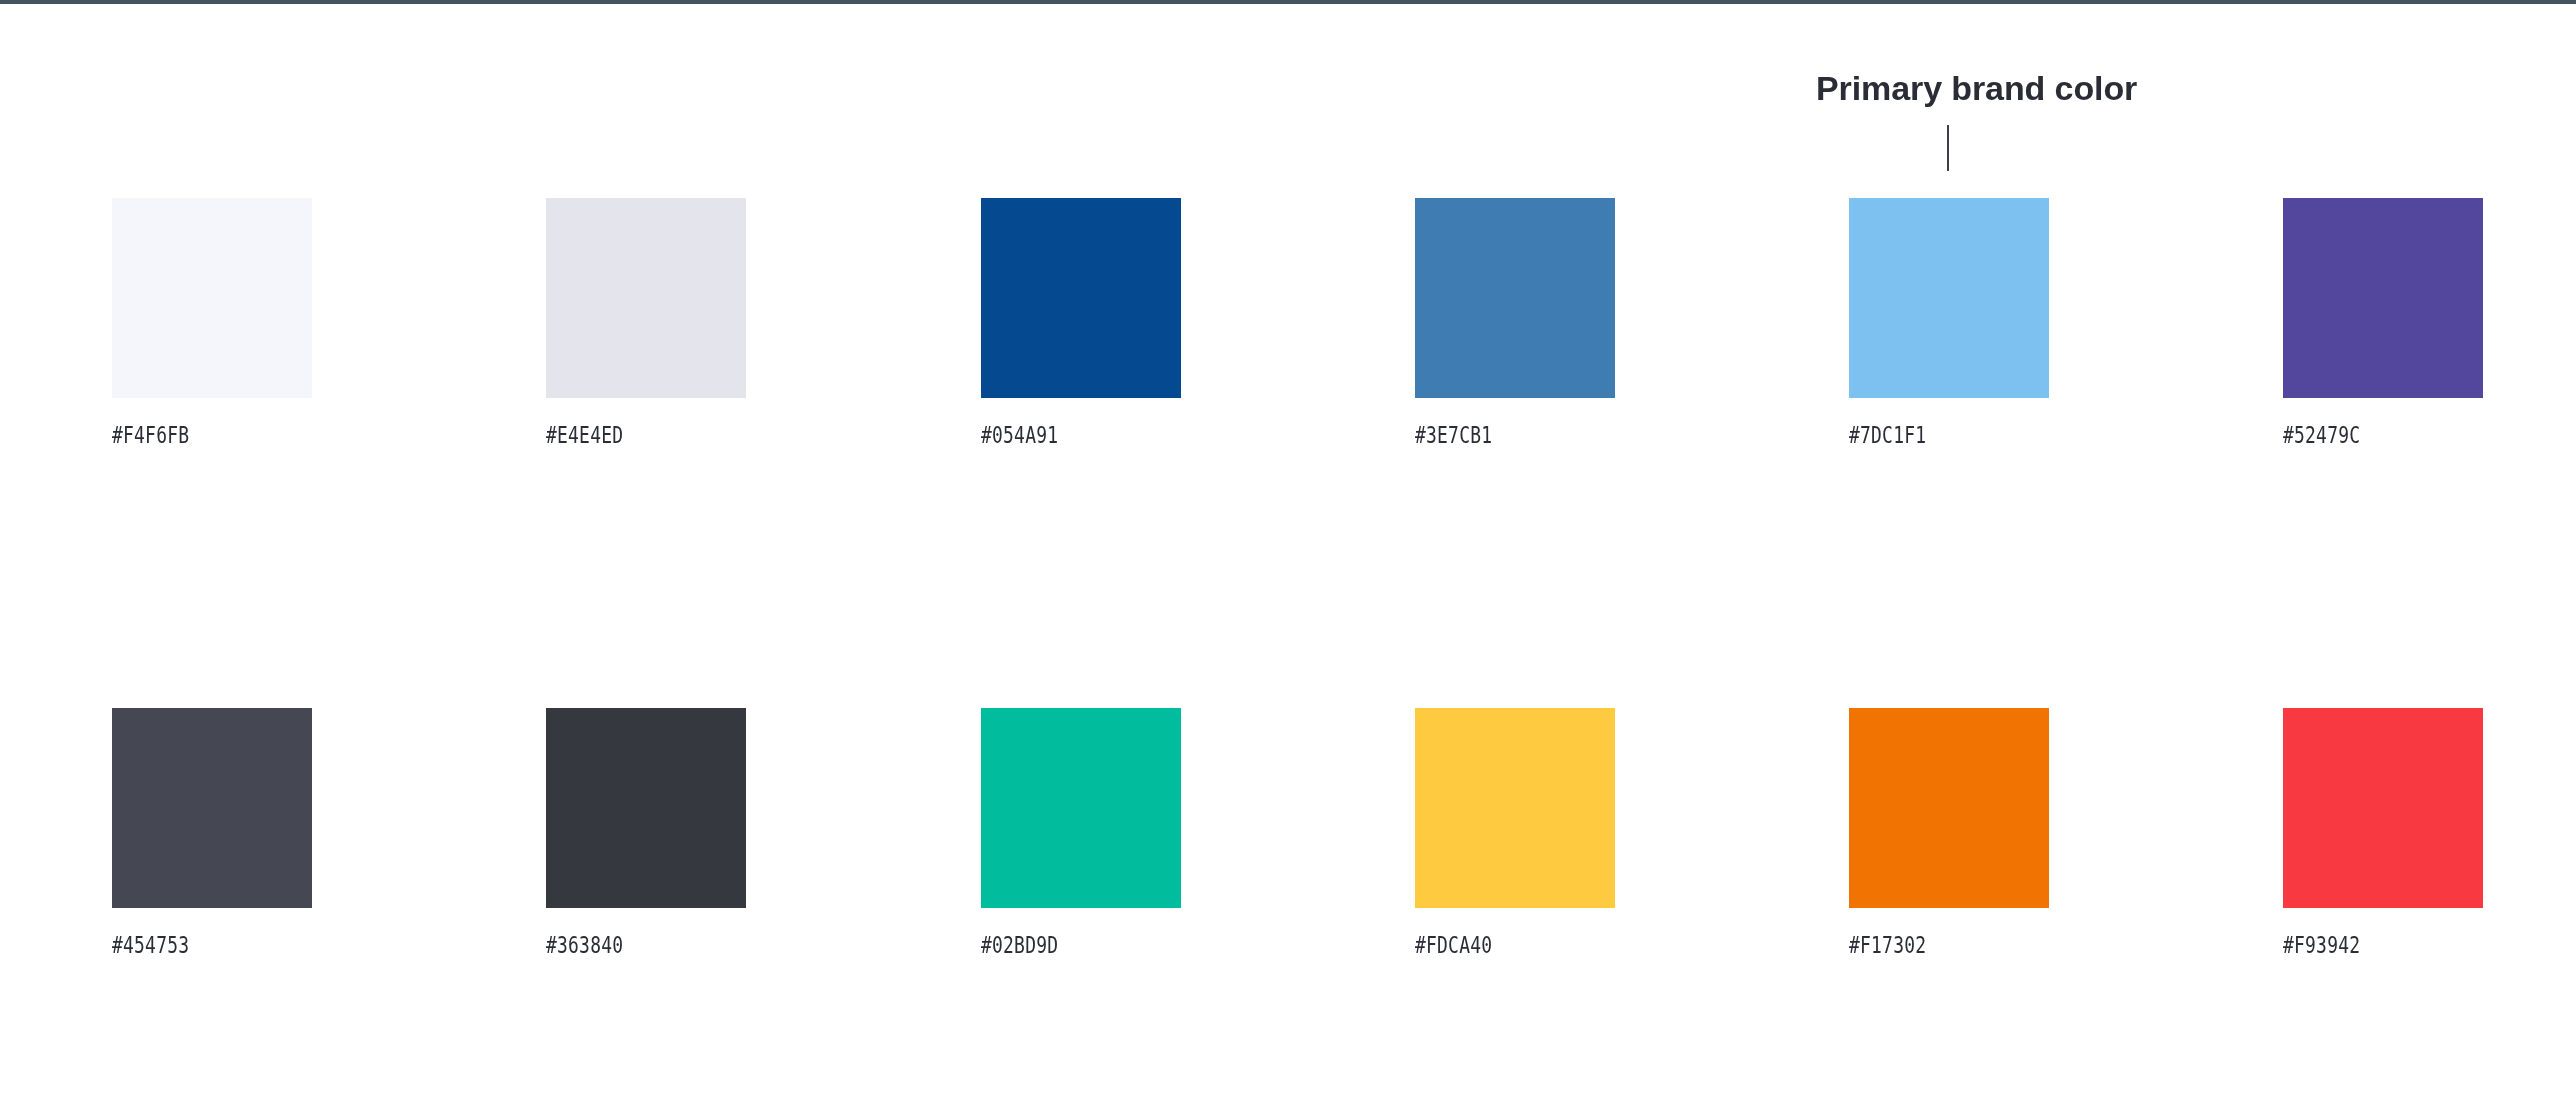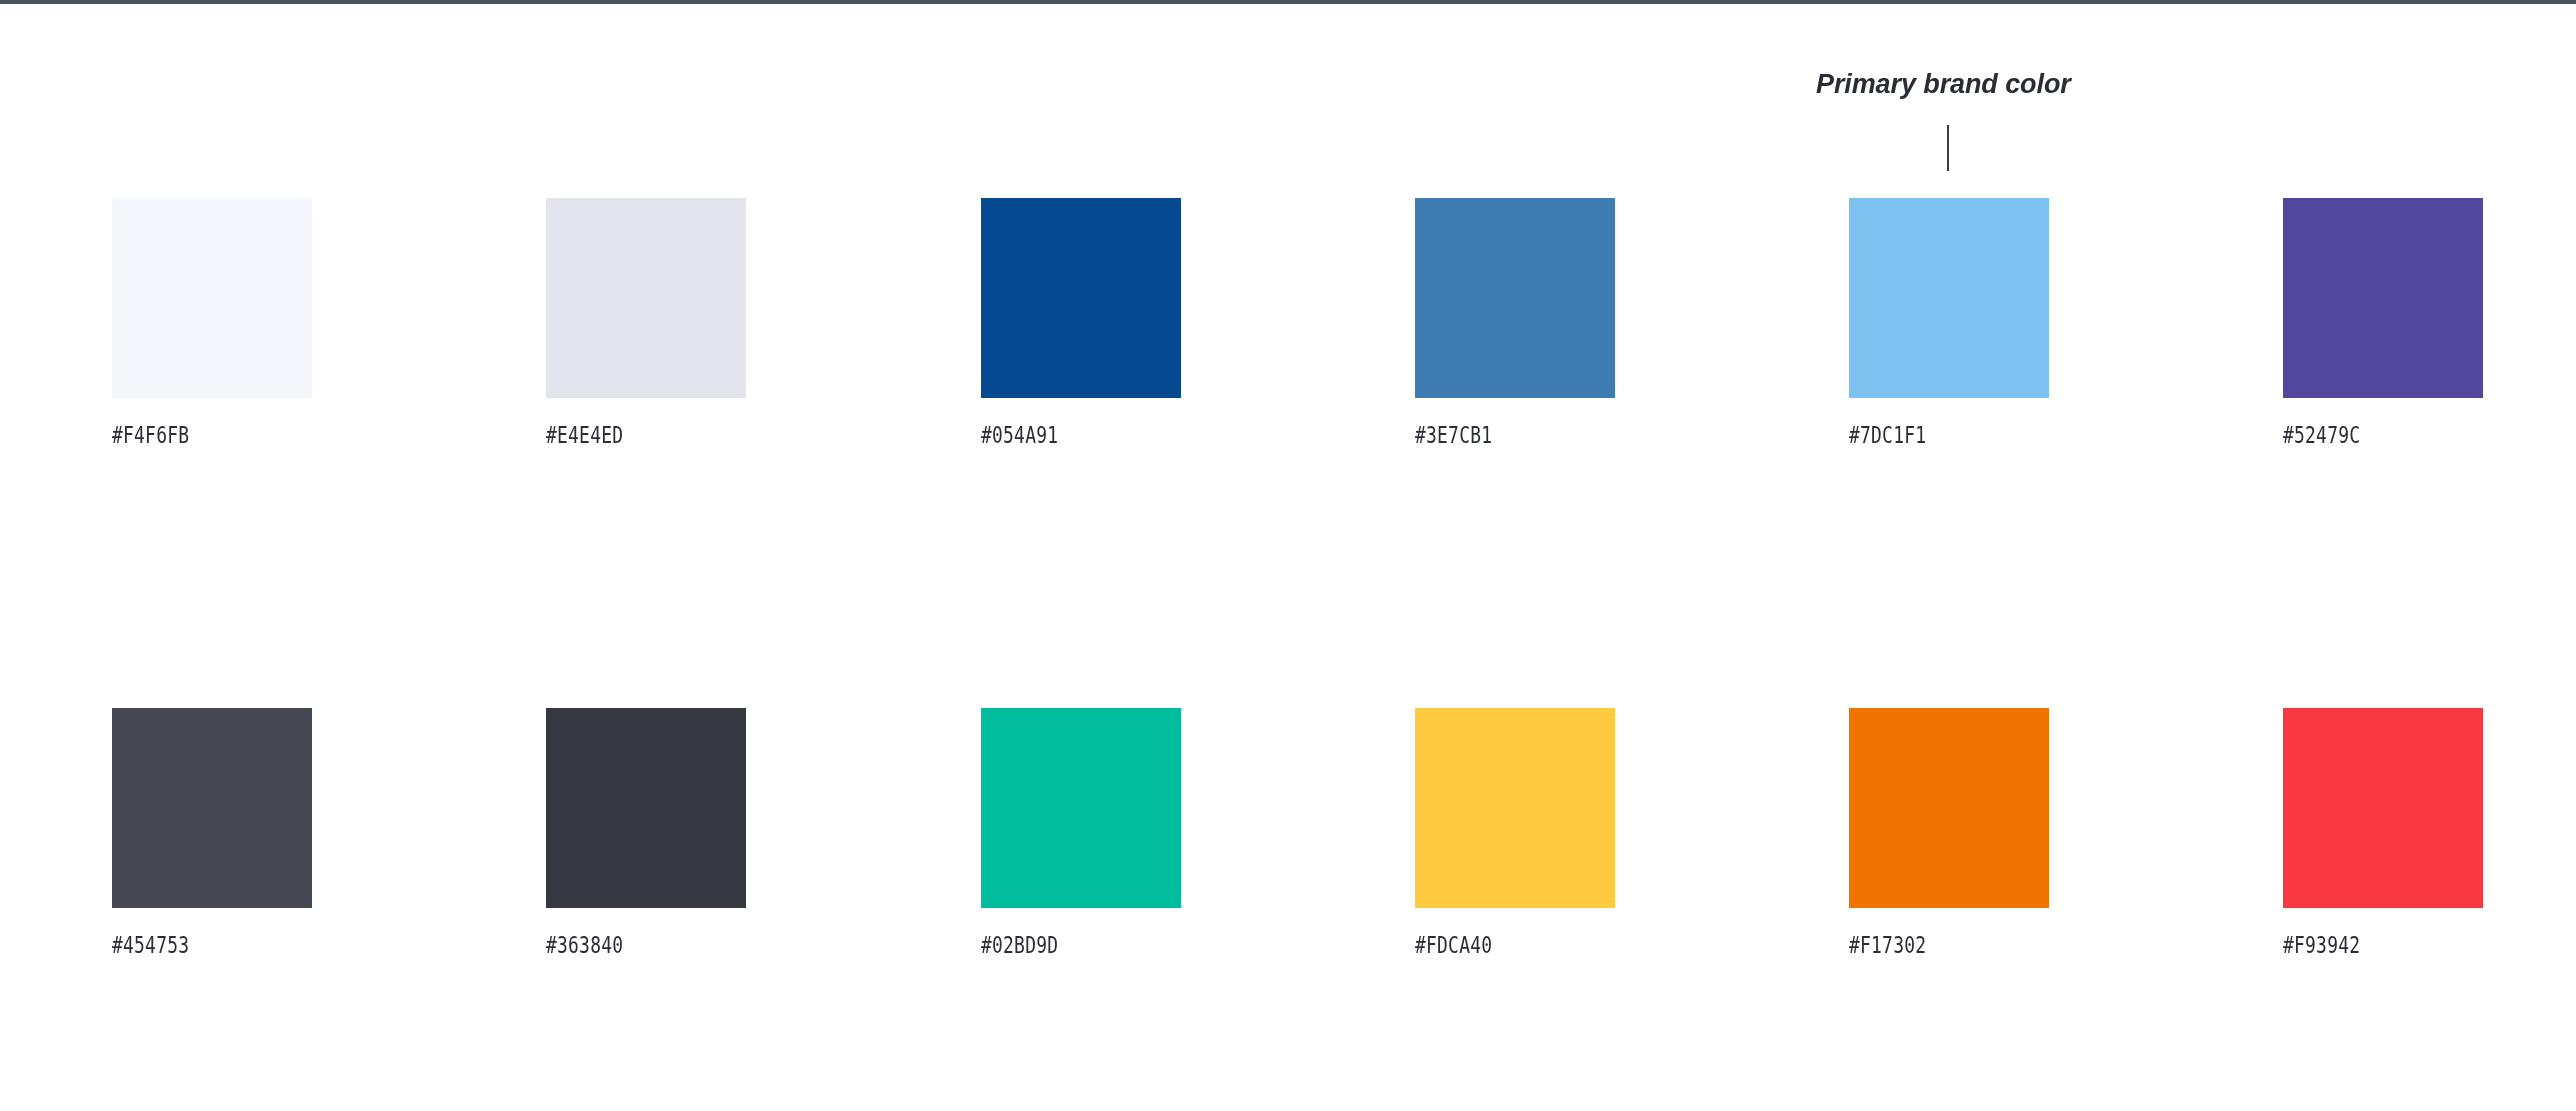--- a/index.html
+++ b/index.html
@@ -35,27 +35,26 @@
   }
 
   
   .annotation {
     position: absolute;
   }
   .annotation-label {
     position: absolute;
     left: 1816px;
     top: 69px;
-    font-size: 27px;
+    font-size: 34px;
     font-weight: 700;
     letter-spacing: -0.1px;
     color: #2b2d36;
     white-space: nowrap;
     font-family: "Liberation Sans", sans-serif;
-    font-style: italic;
   }
   .annotation-pointer {
     position: absolute;
     left: 1947px;
     top: 125px;
     width: 2.2px;
     height: 46px;
     background: #3c3f49;
   }
 

